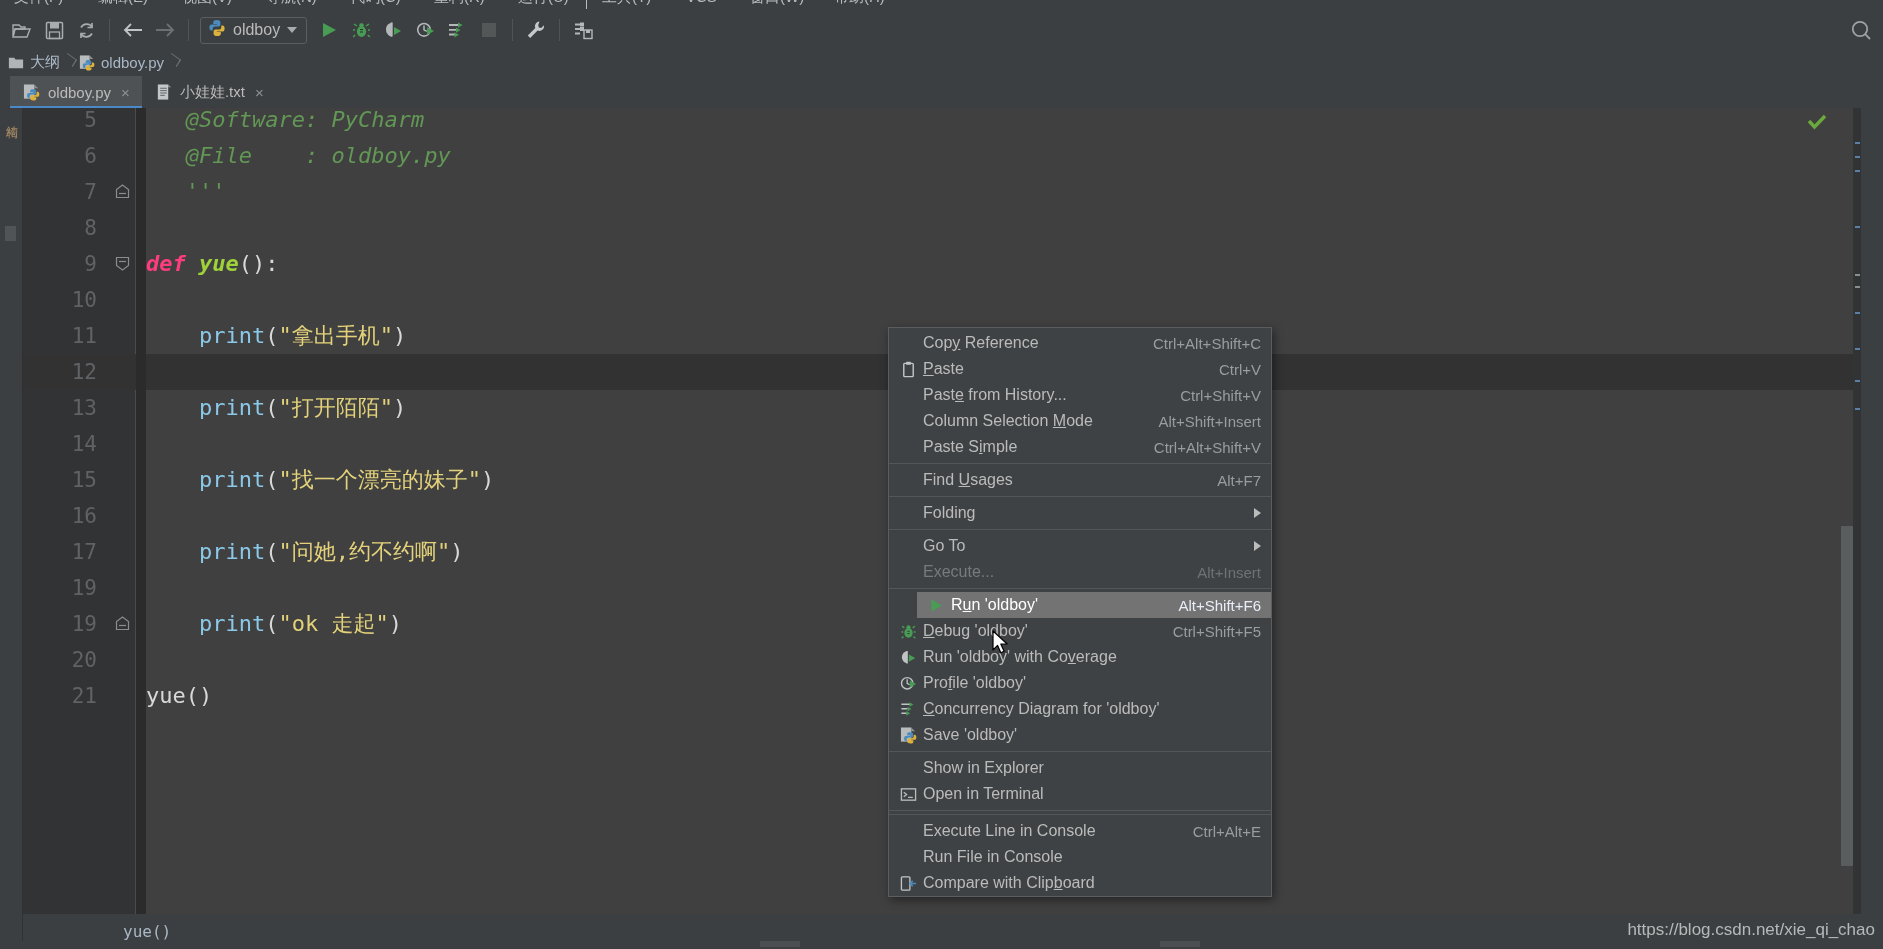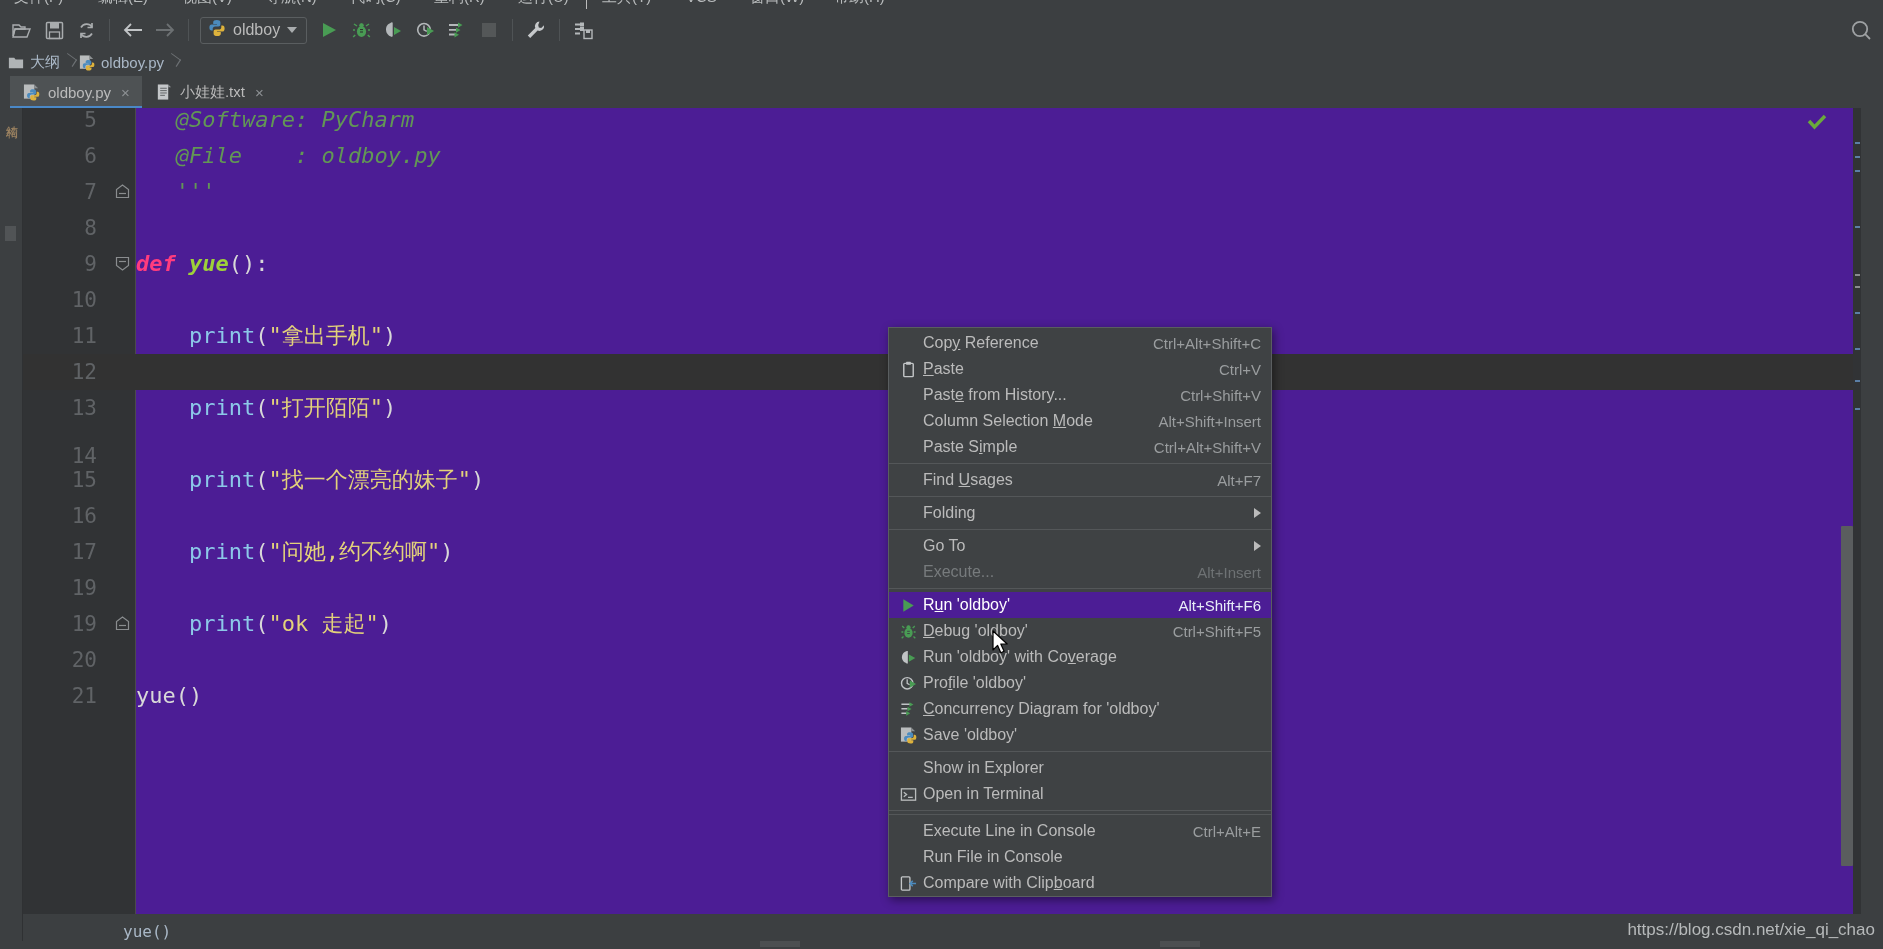--- a/index.html
+++ b/index.html
@@ -102,21 +102,21 @@
     background: #2b2b2b; overflow: hidden;
   }
   .gutter {
     position: absolute; left: 0; top: 0; width: 88px; height: 100%;
     background: #313335;
   }
   .fold-col {
     position: absolute; left: 88px; top: 0; width: 25px; height: 100%;
     background: #313335; border-right: 1px solid #4b4b4b;
   }
-  .code-area { position: absolute; left: 113px; top: 0; right: 0; height: 100%; background: #4c1d95; }
+  .code-area { position: absolute; left: 123px; top: 0; right: 0; height: 100%; background: #404040; }
   .ln {
     position: absolute; right: 14px; font-size: 21px; color: #606366;
     font-family: "DejaVu Sans Mono", monospace; line-height: 36px;
   }
   .code {
     position: absolute; left: 0; top: 0; height: 36px; line-height: 36px; white-space: pre;
     font-family: "DejaVu Sans Mono", monospace; font-size: 22px;
   }
   .cur-line-bg {
     position: absolute; left: 0; width: 100%; height: 36px; background: #323232;
@@ -168,21 +168,21 @@
     position: absolute; left: 888px; top: 327px; width: 384px;
     background: #3f4244; border: 1px solid #5a5e60;
     box-shadow: 2px 3px 9px rgba(0,0,0,0.45);
     padding: 2px 0 0 0;
     z-index: 50;
   }
   .ctx-item {
     position: relative; display: flex; align-items: center;
     height: 26px; padding: 0 10px 0 8px; white-space: nowrap;
   }
-  .ctx-item.selected { background: #4c1d95; }
+  .ctx-item.selected { background: #737373; margin-left: 28px; }
   .ctx-icon {
     width: 22px; height: 18px; flex: 0 0 auto; display: flex; align-items: center; justify-content: center;
     margin-right: 4px;
   }
   .ctx-label { font-size: 16px; color: #bbbbbb; flex: 1 1 auto; }
   .ctx-item.selected .ctx-label { color: #ffffff; }
   .ctx-item.disabled .ctx-label { color: #777b7d; }
   .ctx-item.disabled .ctx-shortcut { color: #6e7274; }
   .ctx-shortcut { font-size: 15px; color: #9a9d9f; padding-left: 18px; }
   .ctx-item.selected .ctx-shortcut { color: #e8eef7; }
@@ -407,21 +407,21 @@
         <div class="ln" style="top: -6px;">5</div>
         <div class="ln" style="top: 30px;">6</div>
         <div class="ln" style="top: 66px;">7</div>
         <div class="ln" style="top: 102px;">8</div>
         <div class="ln" style="top: 138px;">9</div>
         <div class="ln" style="top: 174px;">10</div>
         <div class="ln" style="top: 210px;">11</div>
         <div class="cur-line-gut" style="top: 246px;"></div>
         <div class="ln" style="top: 246px;">12</div>
         <div class="ln" style="top: 282px;">13</div>
-        <div class="ln" style="top: 318px; margin-top: 12px;">14</div>
+        <div class="ln" style="top: 318px;">14</div>
         <div class="ln" style="top: 354px;">15</div>
         <div class="ln" style="top: 390px;">16</div>
         <div class="ln" style="top: 426px;">17</div>
         <div class="ln" style="top: 462px;">19</div>
         <div class="ln" style="top: 498px;">19</div>
         <div class="ln" style="top: 534px;">20</div>
         <div class="ln" style="top: 570px;">21</div>
       </div>
     <div id="fold-marks" style="position: absolute; left: 88px; top: 0px; width: 25px; height: 100%;">
         <div class="fold-mark" style="top: 76px;">

